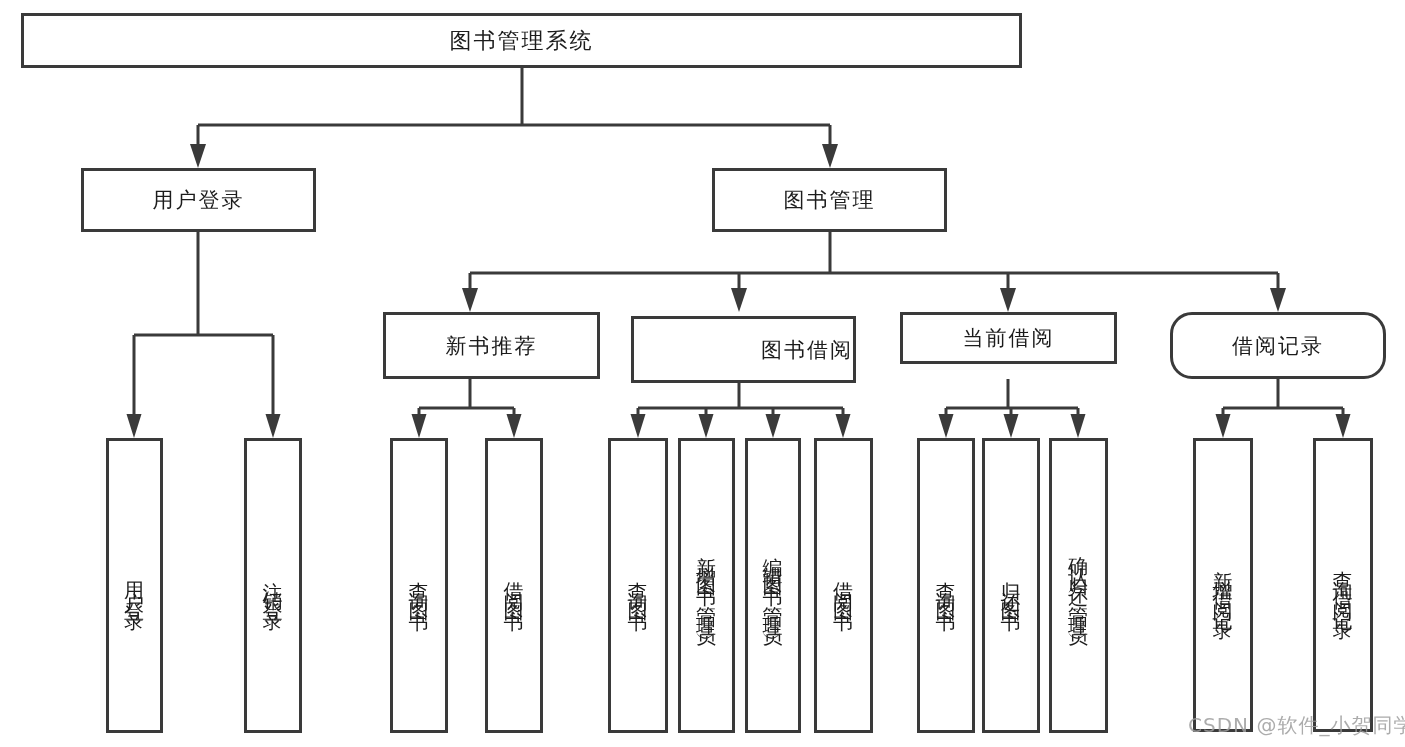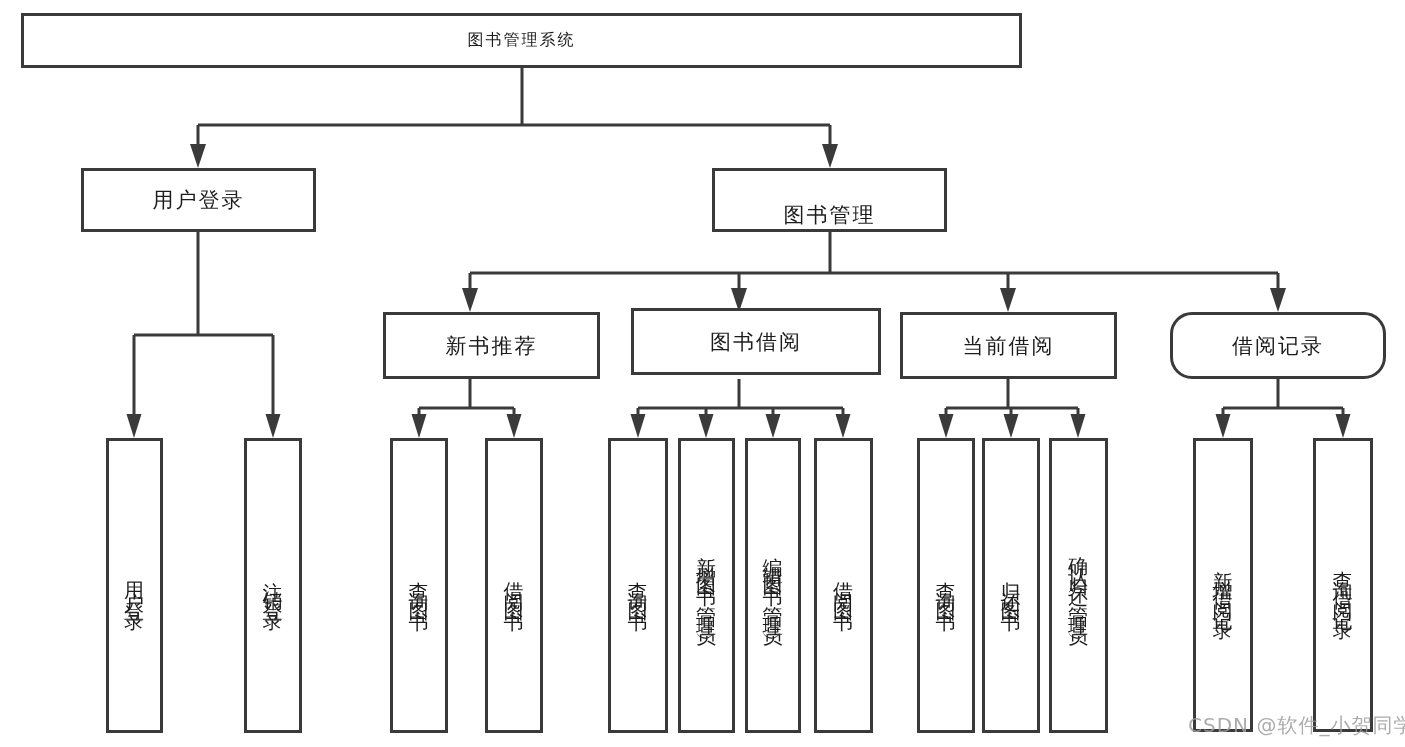--- a/index.html
+++ b/index.html
@@ -16,21 +16,21 @@
     position: absolute;
     box-sizing: border-box;
     border: 3px solid #3a3a3a;
     background: #ffffff;
     display: flex;
     align-items: center;
     justify-content: center;
     color: #1c1c1c;
   }
   .hlabel { font-size: 21px; letter-spacing: 2px; white-space: nowrap; }
-  .root .hlabel { font-size: 16px; }
+  .root .hlabel { font-size: 22px; }
   .vlabel {
     writing-mode: vertical-lr;
     text-orientation: mixed;
     font-size: 20px;
     line-height: 1;
     letter-spacing: 10px;
     white-space: nowrap;
   }
   #watermark {
     position: absolute;
@@ -88,31 +88,31 @@
     </g>
   </svg>
 
   <div class="box root" style="left:21px; top:13px; width:1001px; height:55px;">
     <span class="hlabel">图书管理系统</span>
   </div>
 
   <div class="box" style="left:81px; top:168px; width:235px; height:64px;">
     <span class="hlabel">用户登录</span>
   </div>
-  <div class="box" style="left:712px; top:168px; width:235px; height:64px;align-items:flex-end;">
+  <div class="box" style="left:712px; top:168px; width:235px; height:64px;">
     <span class="hlabel">图书管理</span>
   </div>
 
   <div class="box" style="left:362px; top:312px; width:217px; height:67px;margin-left:21px;">
     <span class="hlabel">新书推荐</span>
   </div>
-  <div class="box" style="left:631px; top:308px; width:250px; height:67px;">
+  <div class="box" style="left:631px; top:316px; width:225px; height:67px;justify-content:flex-end;">
     <span class="hlabel">图书借阅</span>
   </div>
-  <div class="box" style="left:900px; top:312px; width:217px; height:67px;">
+  <div class="box" style="left:900px; top:312px; width:217px; height:52px;">
     <span class="hlabel">当前借阅</span>
   </div>
   <div class="box" style="left:1170px; top:312px; width:216px; height:67px;border-radius:22px;">
     <span class="hlabel">借阅记录</span>
   </div>
 
   <div class="box" style="left:106px; top:438px; width:57px; height:295px;">
     <span class="vlabel">用户登录</span>
   </div>
   <div class="box" style="left:244px; top:438px; width:58px; height:295px;">

